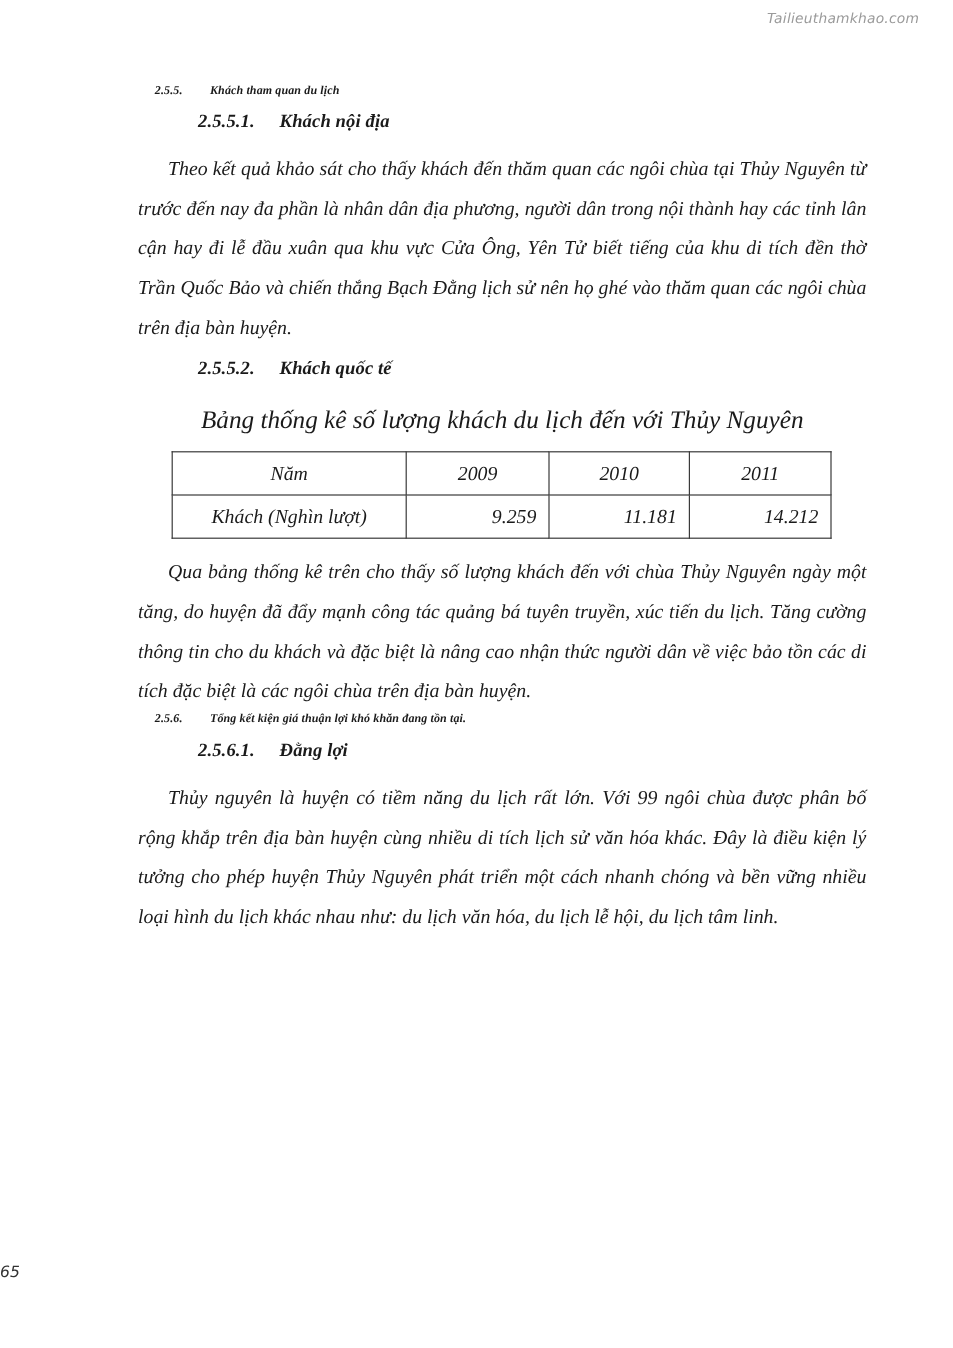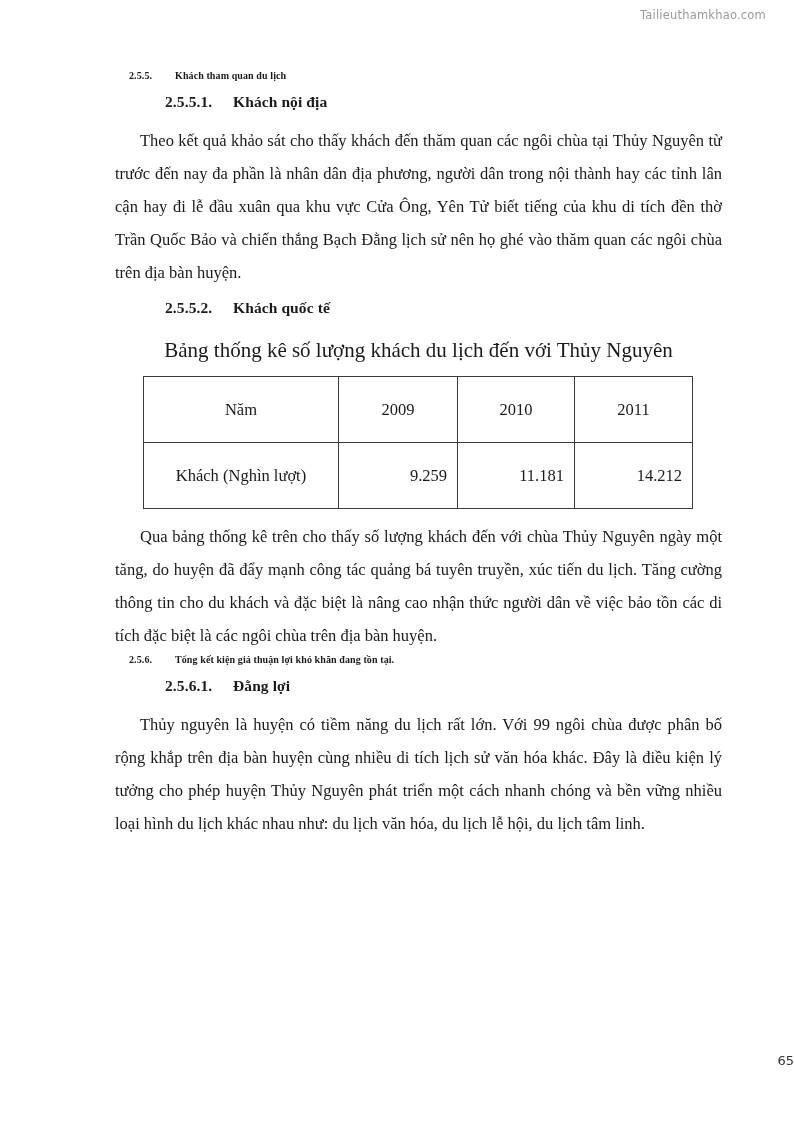--- a/index.html
+++ b/index.html
@@ -10,20 +10,21 @@
   .page {
     position: relative;
     width: 794px;
     height: 1123px;
     background: #ffffff;
     margin: 0 auto;
     overflow: hidden;
     font-family: "Liberation Serif", "DejaVu Serif", serif;
     color: #1a1a1a;
     box-sizing: border-box;
+    font-style: italic;
   }
   .watermark {
     position: absolute;
     top: 8px;
     right: 28px;
     font-family: "DejaVu Sans", "Liberation Sans", sans-serif;
     font-size: 11.5px;
     color: #9a9a9a;
     letter-spacing: 0.2px;
     user-select: none;
@@ -86,42 +87,42 @@
   table.stats {
     border-collapse: collapse;
     margin: 9px 0 0 28px;
     width: 549px;
     table-layout: fixed;
   }
   table.stats td {
     border: 1px solid #3a3a3a;
     font-size: 16.5px;
     height: 33px;
-    padding: 16px 10px;
+    padding: 1px 10px;
     line-height: 31px;
   }
   table.stats td.label {
     text-align: center;
   }
   table.stats td.hdr {
     text-align: center;
   }
   table.stats td.val {
     text-align: right;
   }
   .col-a { width: 195px; }
   .col-b { width: 119px; }
   .col-c { width: 117px; }
   .col-d { width: 118px; }
   .pagenum {
     position: absolute;
     left: 0;
     right: 0;
     top: 1053px;
-    text-align: right;
+    text-align: left;
     font-family: "DejaVu Sans", "Liberation Sans", sans-serif;
     font-size: 13px;
     color: #333333;
   }
 </style>
 </head>
 <body>
 
 <div class="page">
 

